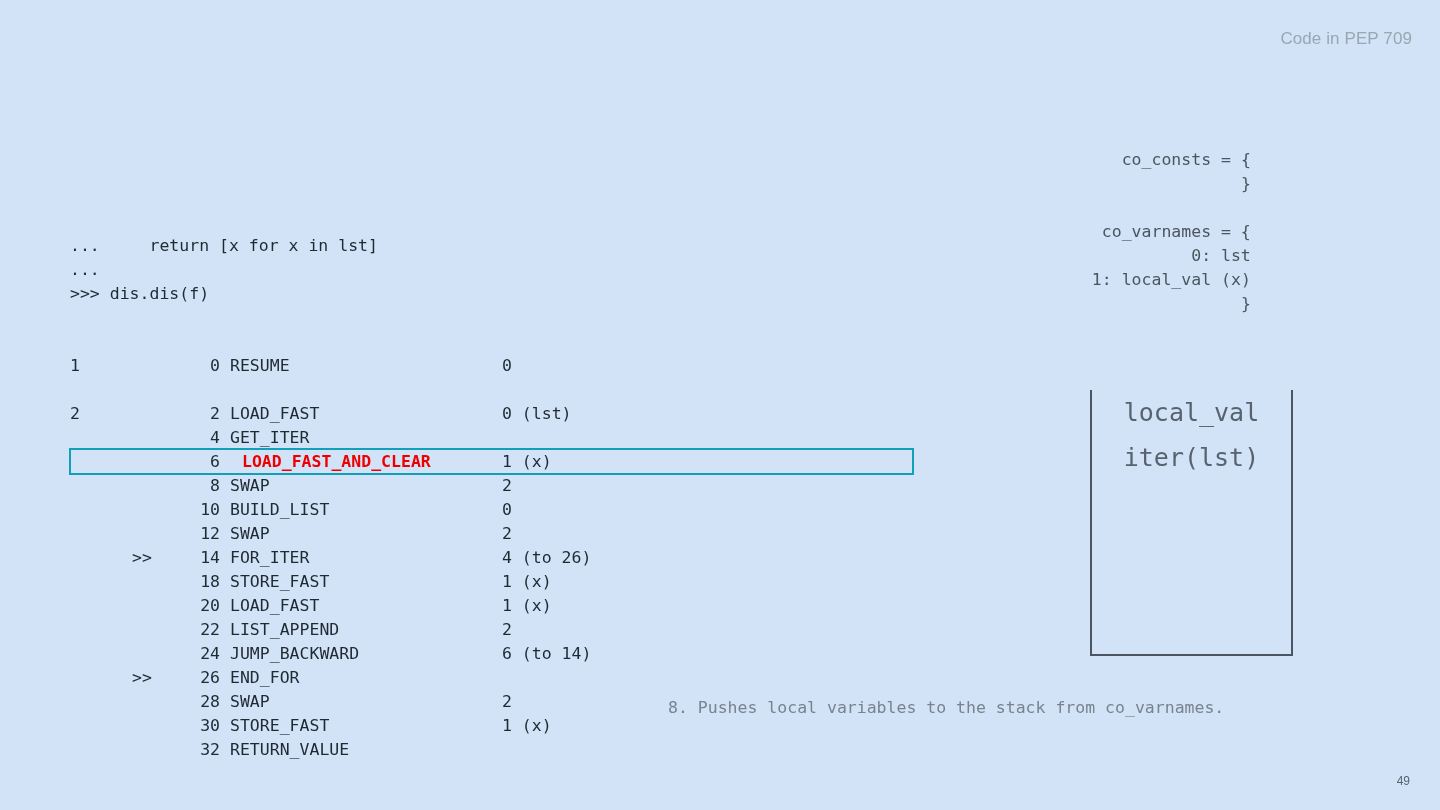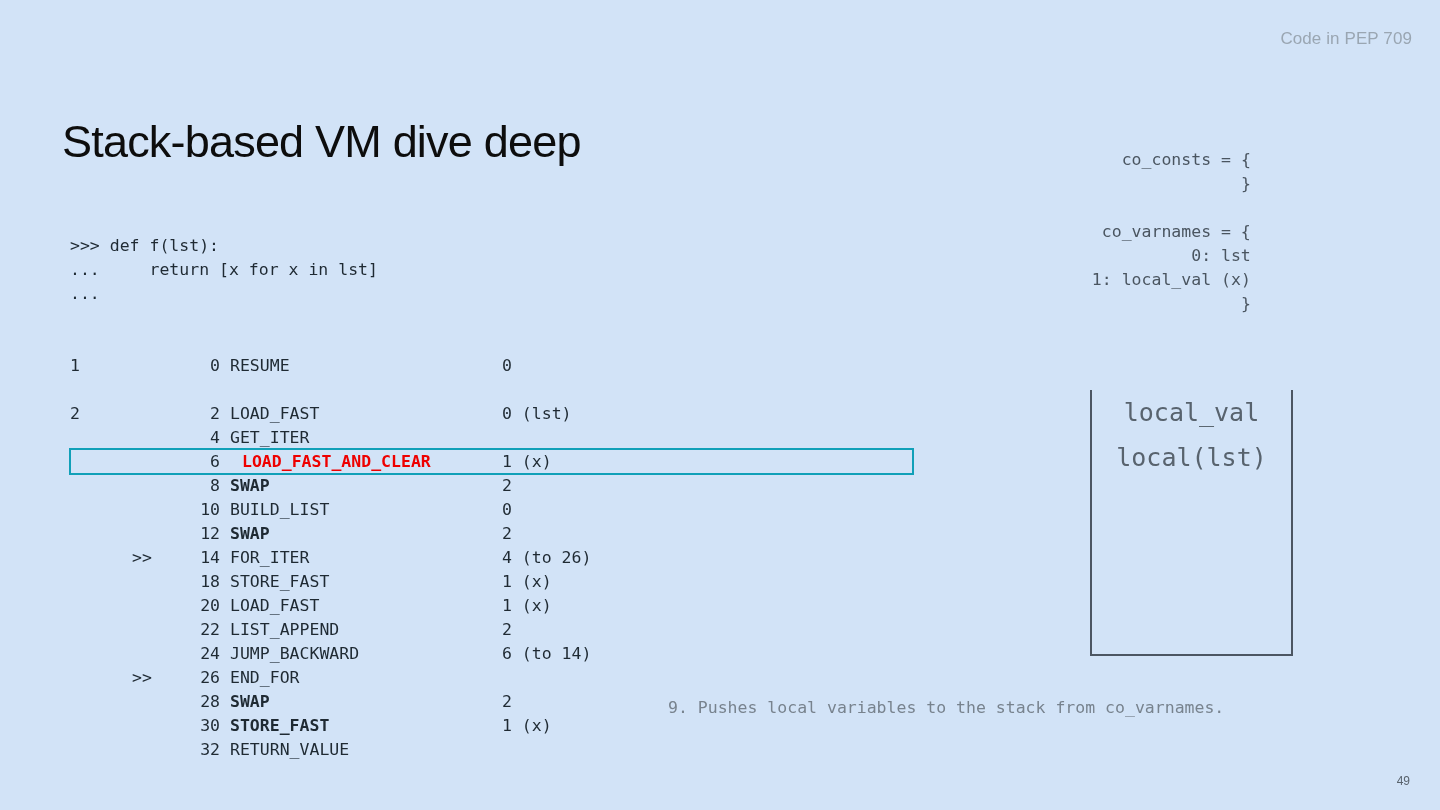--- a/index.html
+++ b/index.html
@@ -99,21 +99,21 @@
     top: 0;
     white-space: pre;
   }
   .col-arg {
     position: absolute;
     left: 432px;
     top: 0;
     white-space: pre;
   }
 
-  .op-bold { font-weight: bold; }
+  .op-bold { font-weight: normal; }
   .op-highlight {
     font-weight: bold;
     color: #ee0000;
     margin-left: 12px;
   }
 
   .highlight-box {
     position: absolute;
     left: -1px;
     width: 845px;
@@ -184,31 +184,30 @@
     color: #59636d;
   }
 </style>
 </head>
 <body>
 
 <div id="slide">
 
   <div class="header-label">Code in PEP 709</div>
 
-  <h1 class="slide-title">Stack-based VM dive deep</h1>
 
   <div class="code-block">
-    <div id="repl-lines"><div class="repl-line">&gt;&gt;&gt; def f(lst):</div><div class="repl-line">...     return [x for x in lst]</div><div class="repl-line">...</div></div>
+    <div id="repl-lines"><div class="repl-line">...     return [x for x in lst]</div><div class="repl-line">...</div><div class="repl-line">&gt;&gt;&gt; dis.dis(f)</div></div>
     <div class="dis-table" id="dis-table"><div class="dis-row"><span class="col-lineno">1</span><span class="col-jump"></span><span class="col-offset">0</span><span class="col-opname">RESUME</span><span class="col-arg">0</span></div><div class="dis-row spacer"></div><div class="dis-row"><span class="col-lineno">2</span><span class="col-jump"></span><span class="col-offset">2</span><span class="col-opname">LOAD_FAST</span><span class="col-arg">0 (lst)</span></div><div class="dis-row"><span class="col-lineno"></span><span class="col-jump"></span><span class="col-offset">4</span><span class="col-opname">GET_ITER</span><span class="col-arg"></span></div><div class="dis-row"><span class="col-lineno"></span><span class="col-jump"></span><span class="col-offset">6</span><span class="col-opname op-highlight">LOAD_FAST_AND_CLEAR</span><span class="col-arg">1 (x)</span><div class="highlight-box" style="border-color: rgb(17, 160, 184); top: -2px;"></div></div><div class="dis-row"><span class="col-lineno"></span><span class="col-jump"></span><span class="col-offset">8</span><span class="col-opname op-bold">SWAP</span><span class="col-arg">2</span></div><div class="dis-row"><span class="col-lineno"></span><span class="col-jump"></span><span class="col-offset">10</span><span class="col-opname">BUILD_LIST</span><span class="col-arg">0</span></div><div class="dis-row"><span class="col-lineno"></span><span class="col-jump"></span><span class="col-offset">12</span><span class="col-opname op-bold">SWAP</span><span class="col-arg">2</span></div><div class="dis-row"><span class="col-lineno"></span><span class="col-jump">&gt;&gt;</span><span class="col-offset">14</span><span class="col-opname">FOR_ITER</span><span class="col-arg">4 (to 26)</span></div><div class="dis-row"><span class="col-lineno"></span><span class="col-jump"></span><span class="col-offset">18</span><span class="col-opname">STORE_FAST</span><span class="col-arg">1 (x)</span></div><div class="dis-row"><span class="col-lineno"></span><span class="col-jump"></span><span class="col-offset">20</span><span class="col-opname">LOAD_FAST</span><span class="col-arg">1 (x)</span></div><div class="dis-row"><span class="col-lineno"></span><span class="col-jump"></span><span class="col-offset">22</span><span class="col-opname">LIST_APPEND</span><span class="col-arg">2</span></div><div class="dis-row"><span class="col-lineno"></span><span class="col-jump"></span><span class="col-offset">24</span><span class="col-opname">JUMP_BACKWARD</span><span class="col-arg">6 (to 14)</span></div><div class="dis-row"><span class="col-lineno"></span><span class="col-jump">&gt;&gt;</span><span class="col-offset">26</span><span class="col-opname">END_FOR</span><span class="col-arg"></span></div><div class="dis-row"><span class="col-lineno"></span><span class="col-jump"></span><span class="col-offset">28</span><span class="col-opname op-bold">SWAP</span><span class="col-arg">2</span></div><div class="dis-row"><span class="col-lineno"></span><span class="col-jump"></span><span class="col-offset">30</span><span class="col-opname op-bold">STORE_FAST</span><span class="col-arg">1 (x)</span></div><div class="dis-row"><span class="col-lineno"></span><span class="col-jump"></span><span class="col-offset">32</span><span class="col-opname">RETURN_VALUE</span><span class="col-arg"></span></div></div>
   </div>
 
   <div class="codeobj-panel" id="codeobj-panel"><div class="codeobj-line">co_consts = {</div><div class="codeobj-line">}</div><div class="codeobj-line blank">&nbsp;</div><div class="codeobj-line">co_varnames = {</div><div class="codeobj-line">  0: lst</div><div class="codeobj-line">  1: local_val (x)</div><div class="codeobj-line">}</div></div>
 
   <div class="stack-box" id="stack-box">
       <div class="stack-item">local_val</div>
-      <div class="stack-item">local(lst)</div>
+      <div class="stack-item">iter(lst)</div>
     </div>
 
-  <div class="footnote">9. Pushes local variables to the stack from co_varnames.</div>
+  <div class="footnote">8. Pushes local variables to the stack from co_varnames.</div>
 
   <div class="page-number">49</div>
 
 </div>
 
 </body></html>

